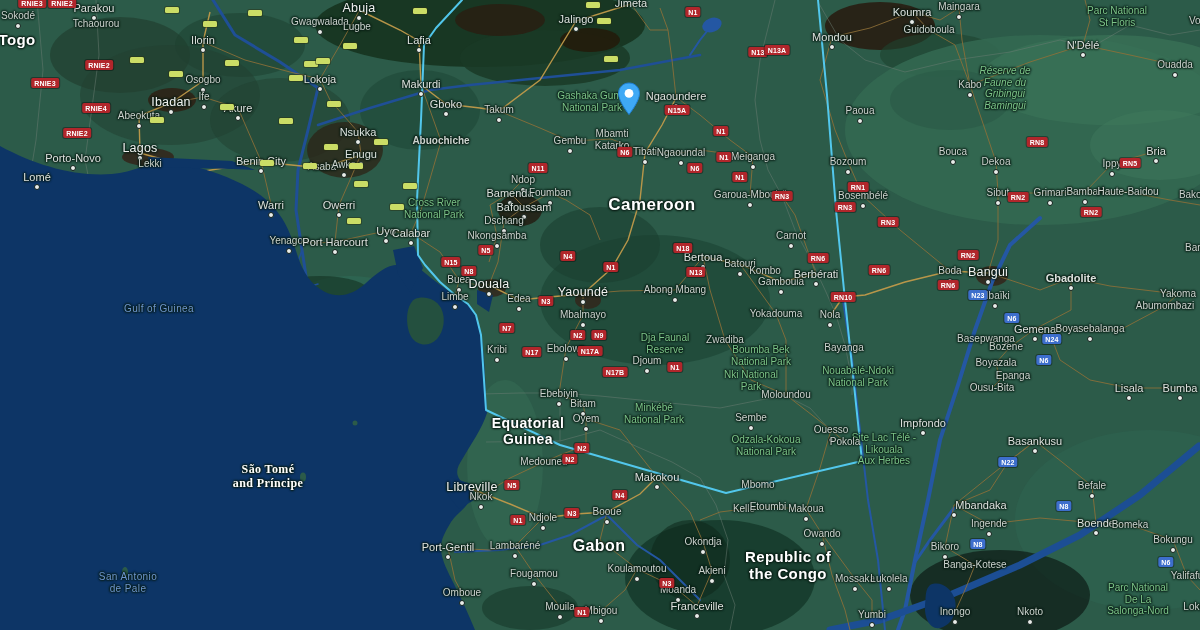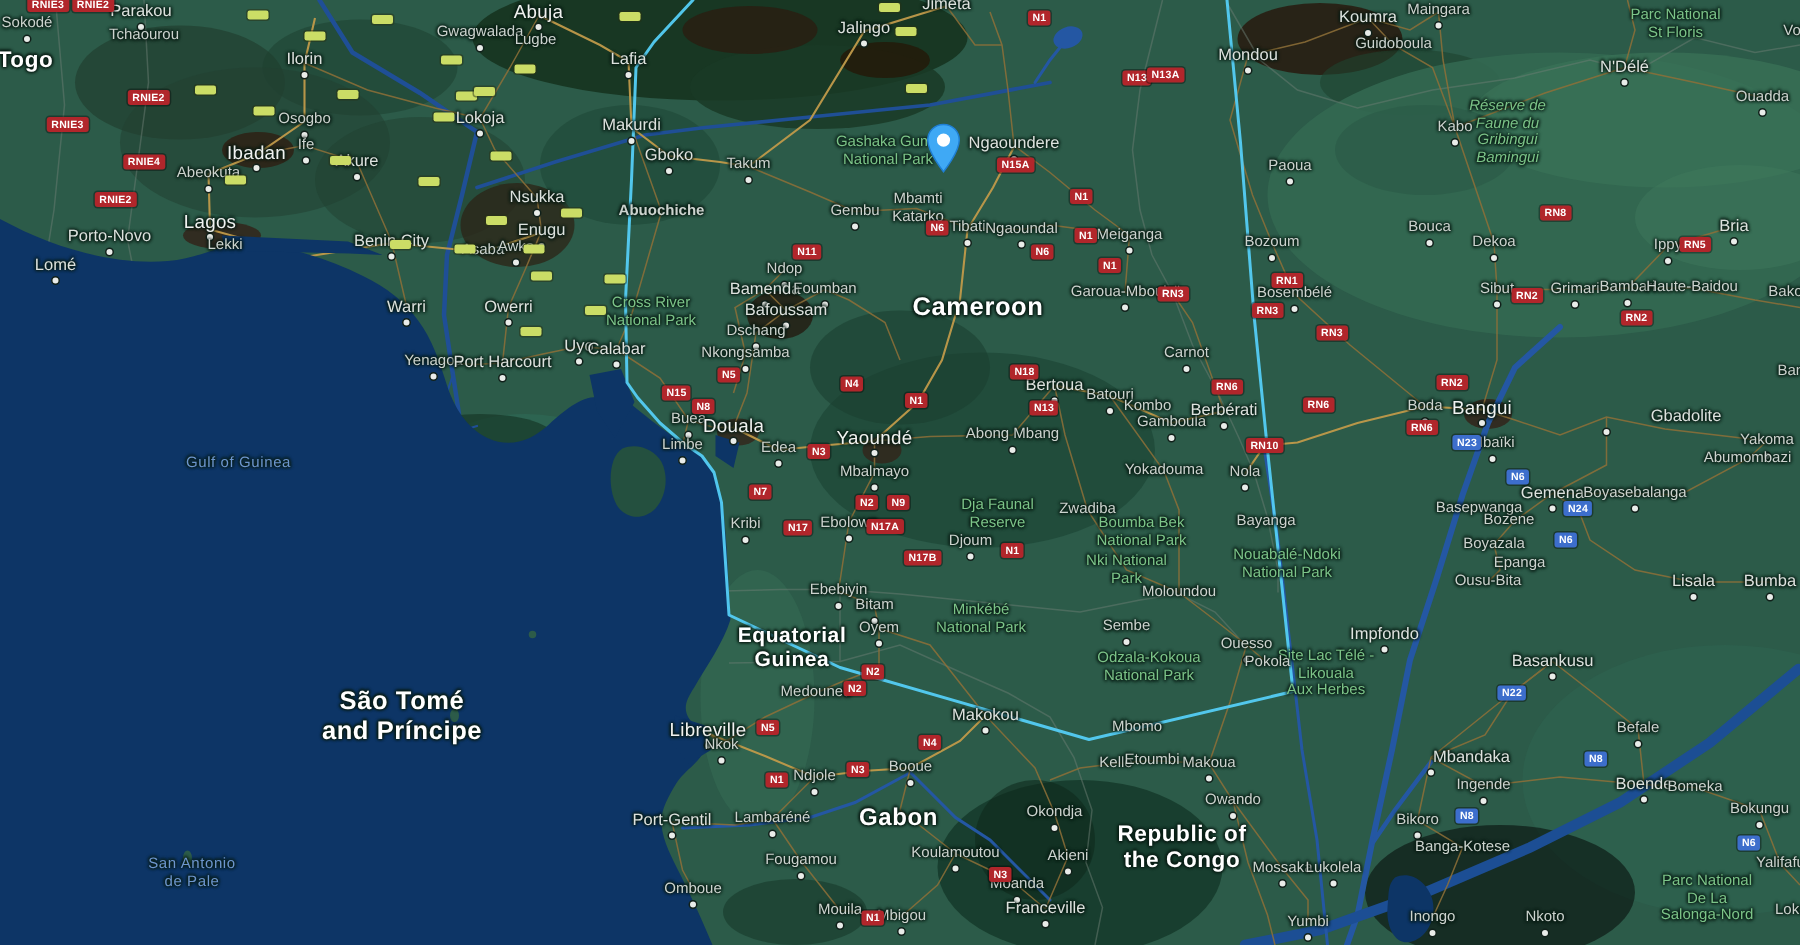--- a/index.html
+++ b/index.html
@@ -189,21 +189,21 @@
         <div>Equatorial</div>
         <div>Guinea</div>
       </div>
       <div class="lbl country" style="left: 599px; top: 546px; font-size: 16px;">
         <div>Gabon</div>
       </div>
       <div class="lbl country" style="left: 788px; top: 565px; font-size: 15px;">
         <div>Republic of</div>
         <div>the Congo</div>
       </div>
-      <div class="lbl country" style="left: 268px; top: 477px; font-size: 17px;">
+      <div class="lbl country" style="left: 268px; top: 477px; font-size: 12px; font-family: Liberation Serif, serif;">
         <div>São Tomé</div>
         <div>and Príncipe</div>
       </div>
       <div class="lbl park" style="left: 592px; top: 101px;">
         <div>Gashaka Gumti</div>
         <div>National Park</div>
       </div>
       <div class="lbl park" style="left: 434px; top: 208px;">
         <div>Cross River</div>
         <div>National Park</div>
@@ -723,21 +723,21 @@
       <div class="lbl city s0" style="left: 1013px; top: 376px;">
         <div>Epanga</div>
       </div>
       <div class="lbl city s0" style="left: 992px; top: 388px;">
         <div>Ousu-Bita</div>
       </div>
       <div class="lbl city s0" style="left: 1090px; top: 329px;">
         <div>Boyasebalanga</div>
       </div>
       <div class="dot" style="left: 1090px; top: 339px;"></div>
-      <div class="lbl city s1" style="left: 1124px; top: 278px;">
+      <div class="lbl city s1" style="left: 1071px; top: 278px; font-weight: bold;">
         <div>Gbadolite</div>
       </div>
       <div class="dot" style="left: 1071px; top: 288px;"></div>
       <div class="lbl city s0" style="left: 1178px; top: 294px;">
         <div>Yakoma</div>
       </div>
       <div class="dot" style="left: 1178px; top: 304px;"></div>
       <div class="lbl city s0" style="left: 1165px; top: 306px;">
         <div>Abumombazi</div>
       </div>

